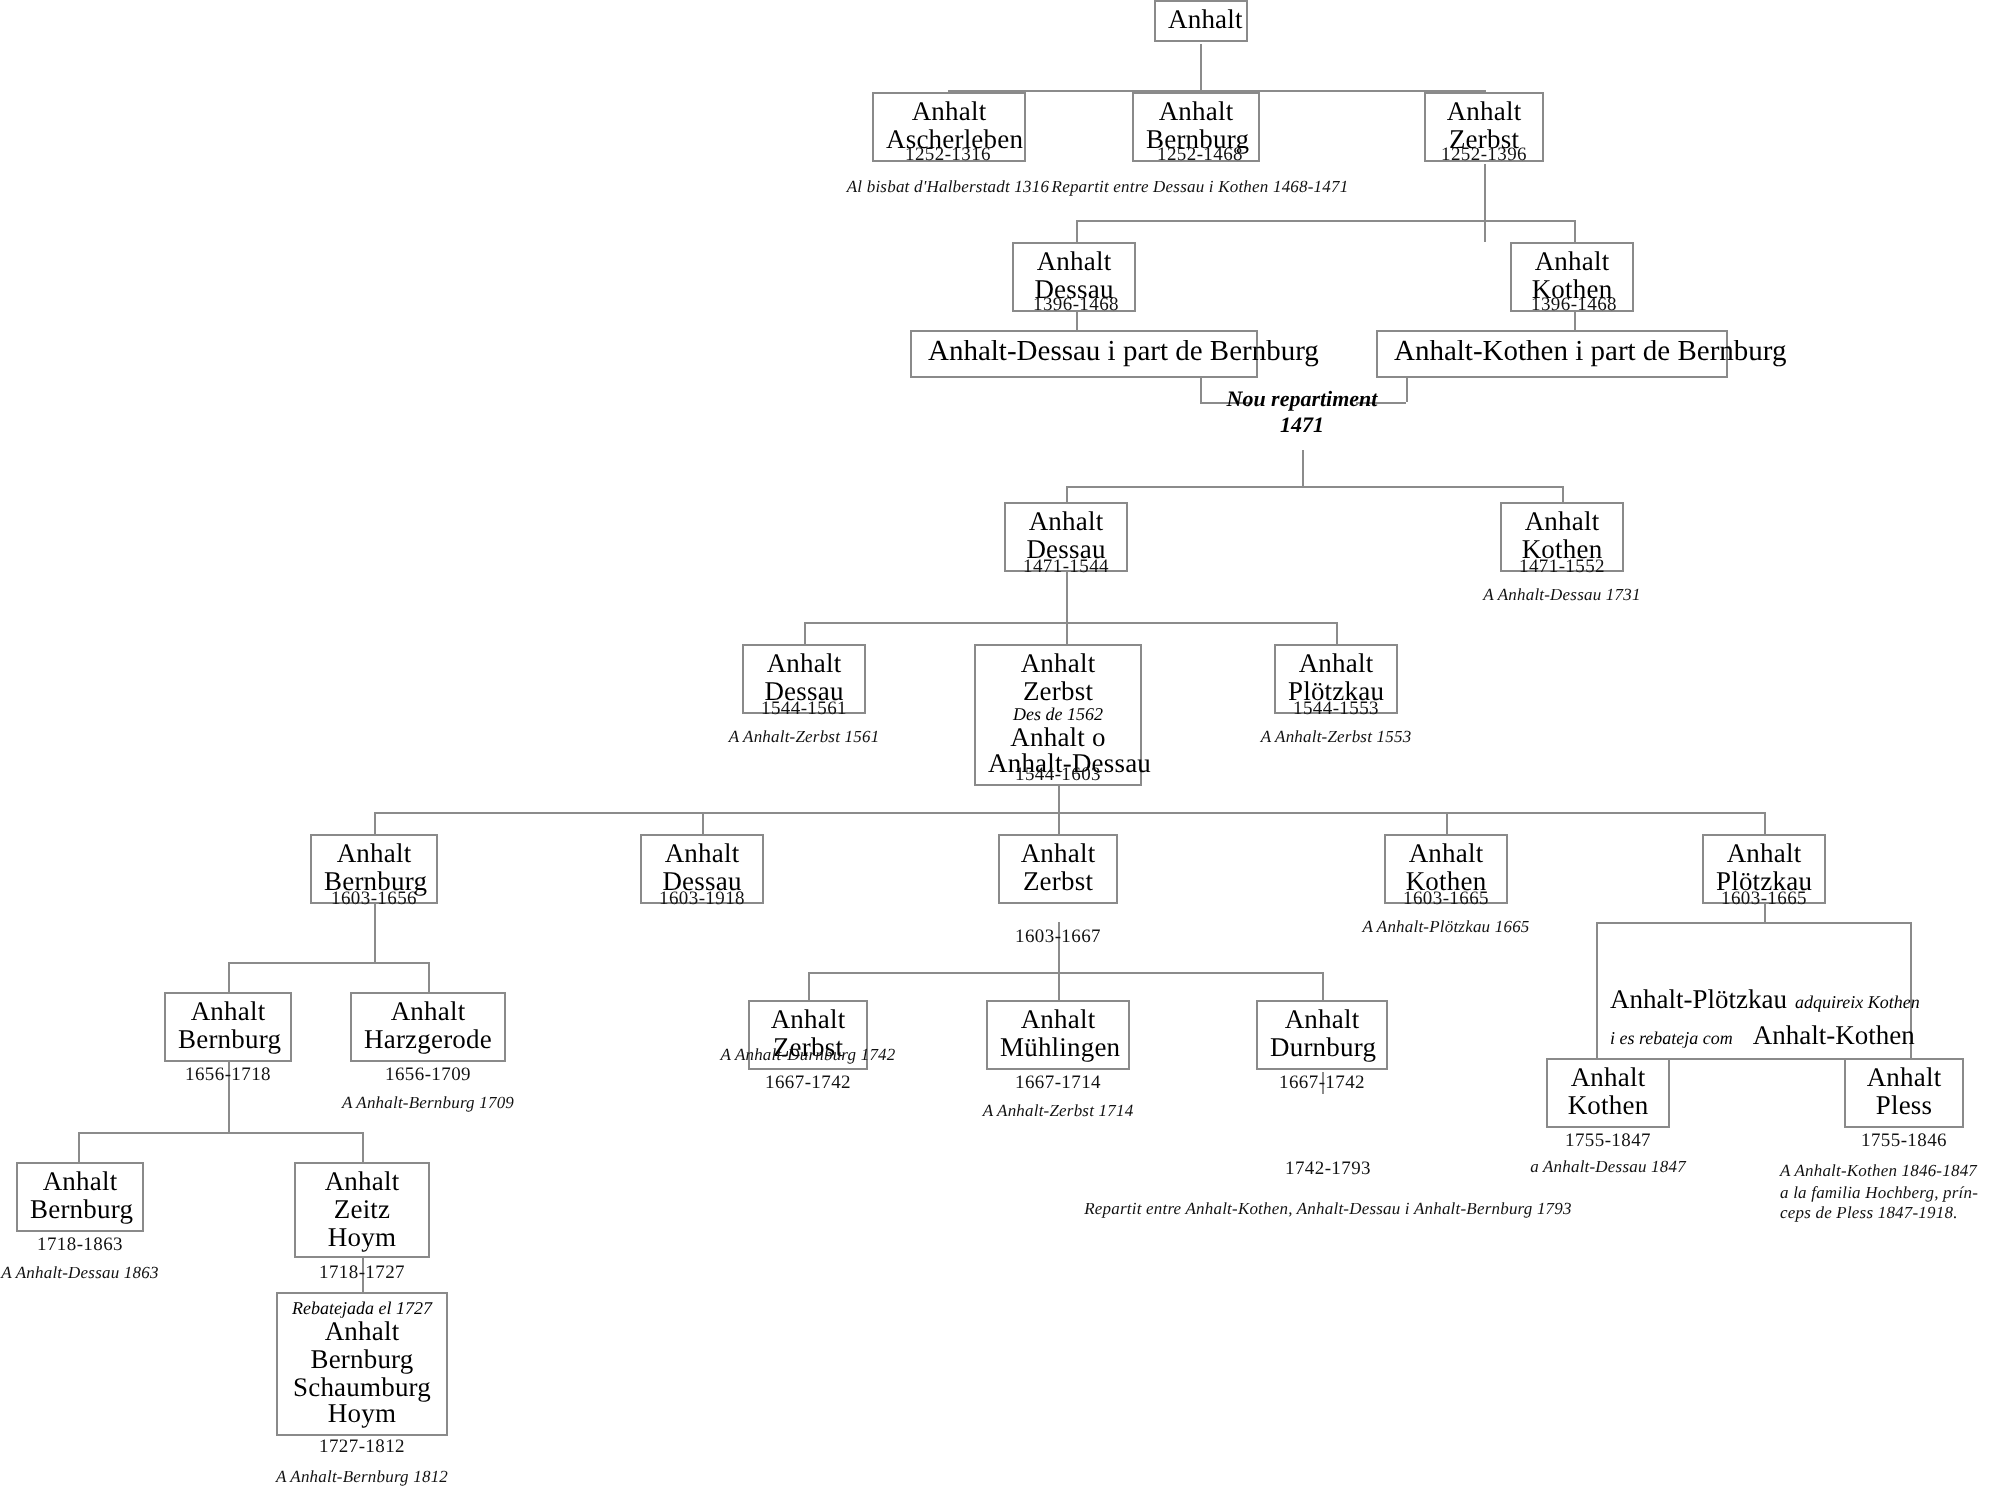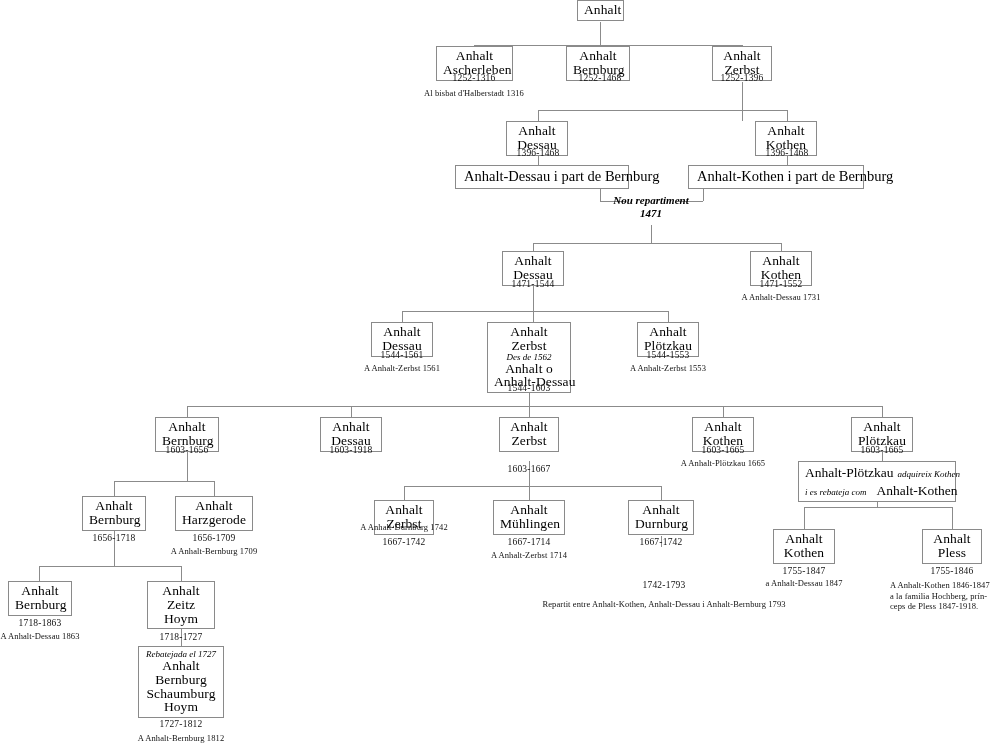--- a/index.html
+++ b/index.html
@@ -53,32 +53,32 @@
     border:1px solid #8a8a8a;
     background:#fff;
     box-sizing:border-box;
     padding:1px 6px 2px 6px;
     line-height:1.12;
     white-space:nowrap;
   }
   .merge .big{font-size:13.5px;}
   .merge .sm{font-size:9px;font-style:italic;}
   .merge .row{display:block;}
-  .merge .r1{text-align:center;}
+  .merge .r1{text-align:center;margin-top:28px;}
   .merge .r2{text-align:left;}
 
   
   .cap{
     position:absolute;
     text-align:center;
     white-space:nowrap;
     line-height:1.25;
   }
   .yr{font-size:9.5px;color:#111;letter-spacing:.2px;}
-  .note{font-size:8.5px;color:#111;letter-spacing:.1px;}
+  .note{font-size:8.5px;font-style:italic;color:#111;letter-spacing:.1px;}
   .note.left{text-align:left;}
   .repart{
     position:absolute;
     text-align:center;
     font-size:11px;
     font-style:italic;
     font-weight:bold;
     white-space:nowrap;
     line-height:1.18;
   }
@@ -163,20 +163,21 @@
     <span class="nm">Ascherleben</span>
   </div>
   <div class="cap yr" style="left:414px;top:73px;width:120px;">1252-1316</div>
   <div class="cap note" style="left:374px;top:88px;width:200px;">Al bisbat d'Halberstadt 1316</div>
 
   <div class="box" style="left:566px;top:46px;width:64px;">
     <span class="nm">Anhalt</span>
     <span class="nm">Bernburg</span>
   </div>
   <div class="cap yr" style="left:540px;top:73px;width:120px;">1252-1468</div>
+  <div class="cap note" style="left:450px;top:88px;width:300px;">Repartit entre Dessau i Kothen 1468-1471</div>
 
   <div class="box" style="left:712px;top:46px;width:60px;">
     <span class="nm">Anhalt</span>
     <span class="nm">Zerbst</span>
   </div>
   <div class="cap yr" style="left:682px;top:73px;width:120px;">1252-1396</div>
 
   <div class="box" style="left:506px;top:121px;width:62px;">
     <span class="nm">Anhalt</span>
     <span class="nm">Dessau</span>

